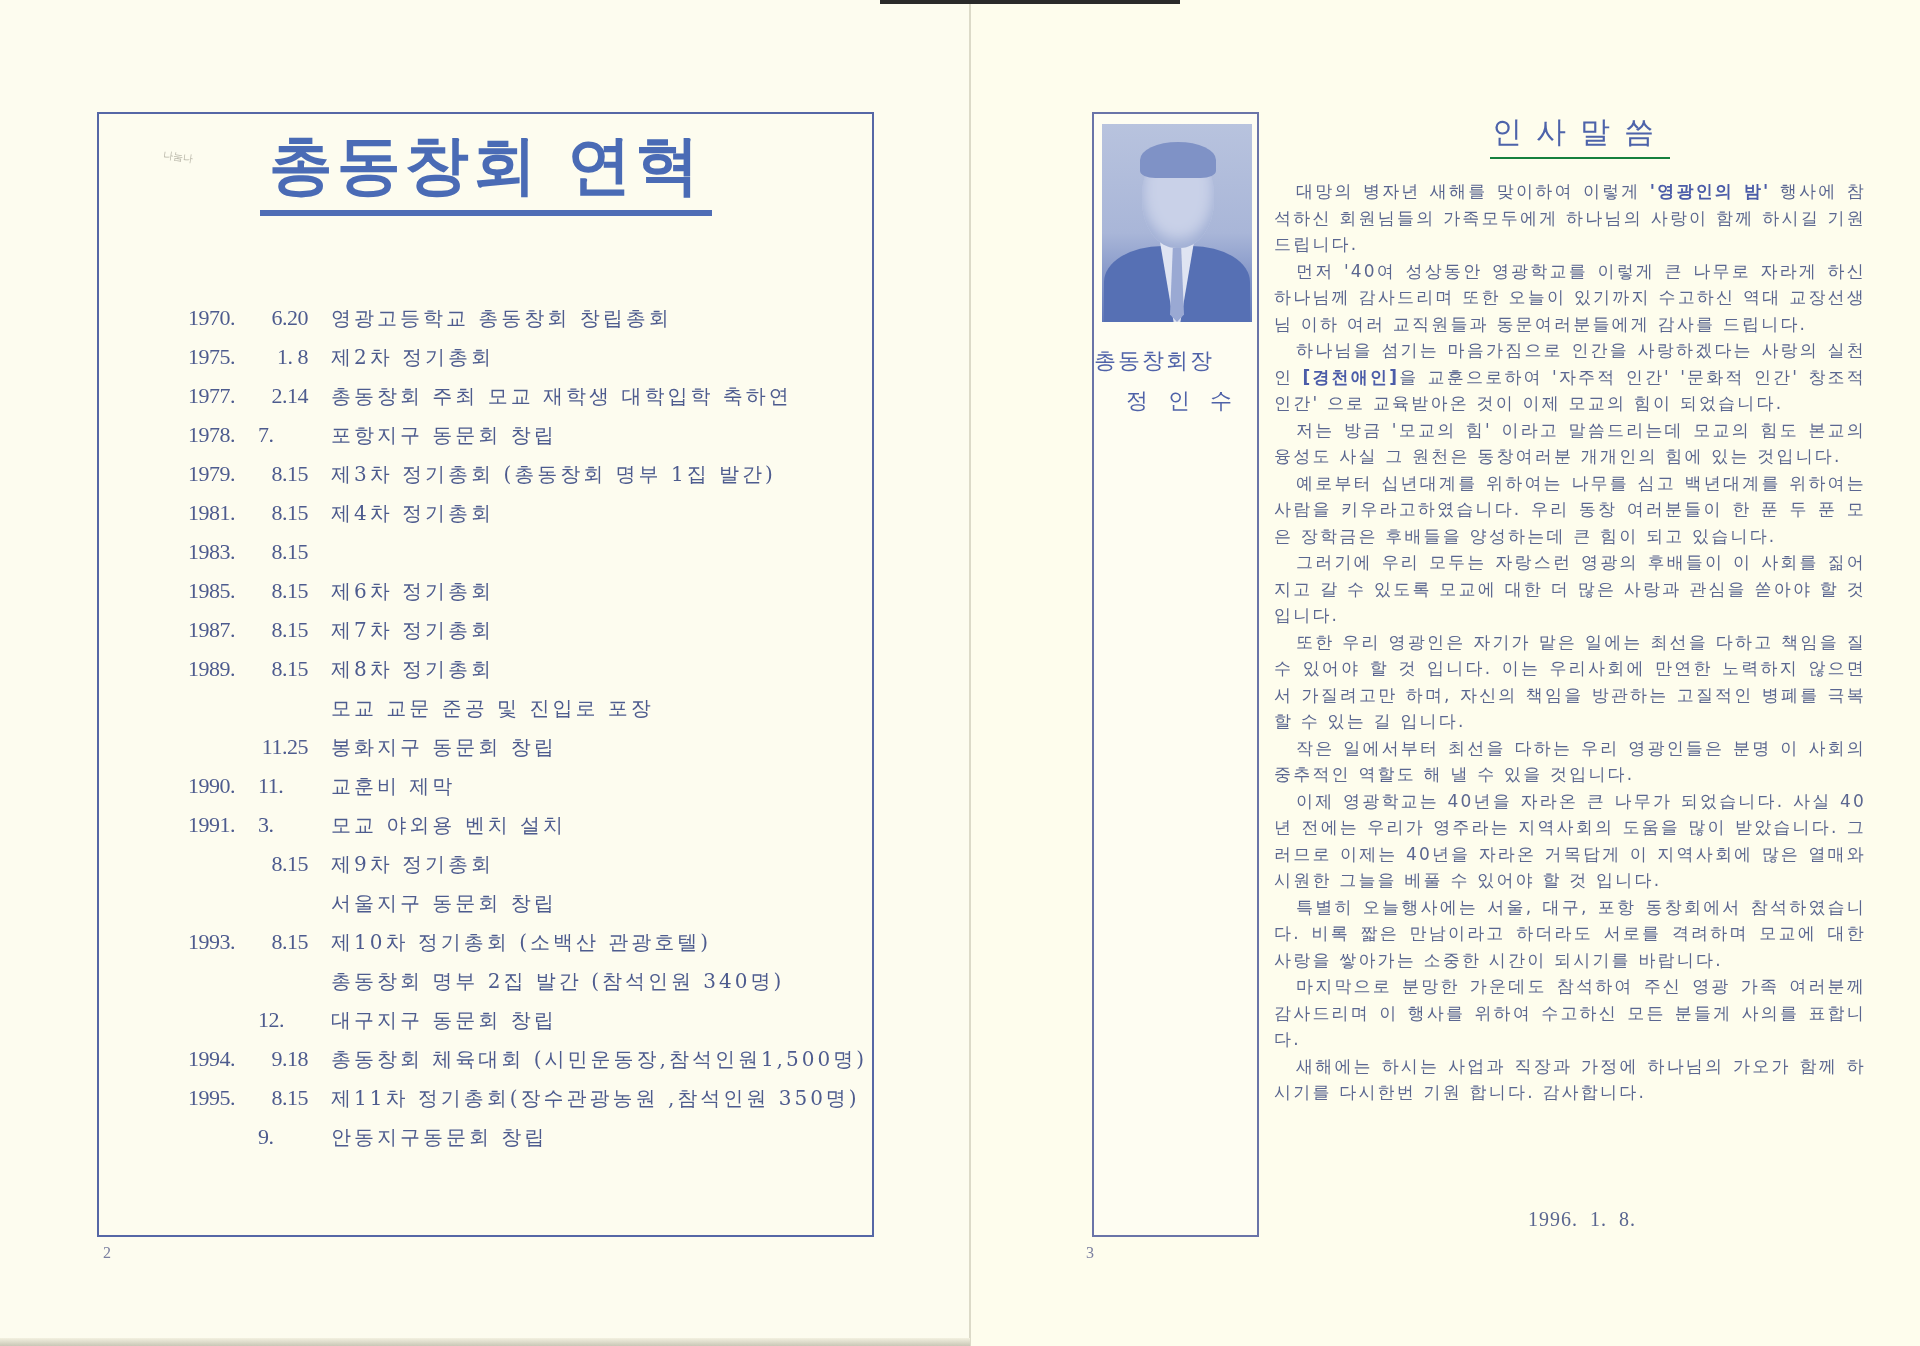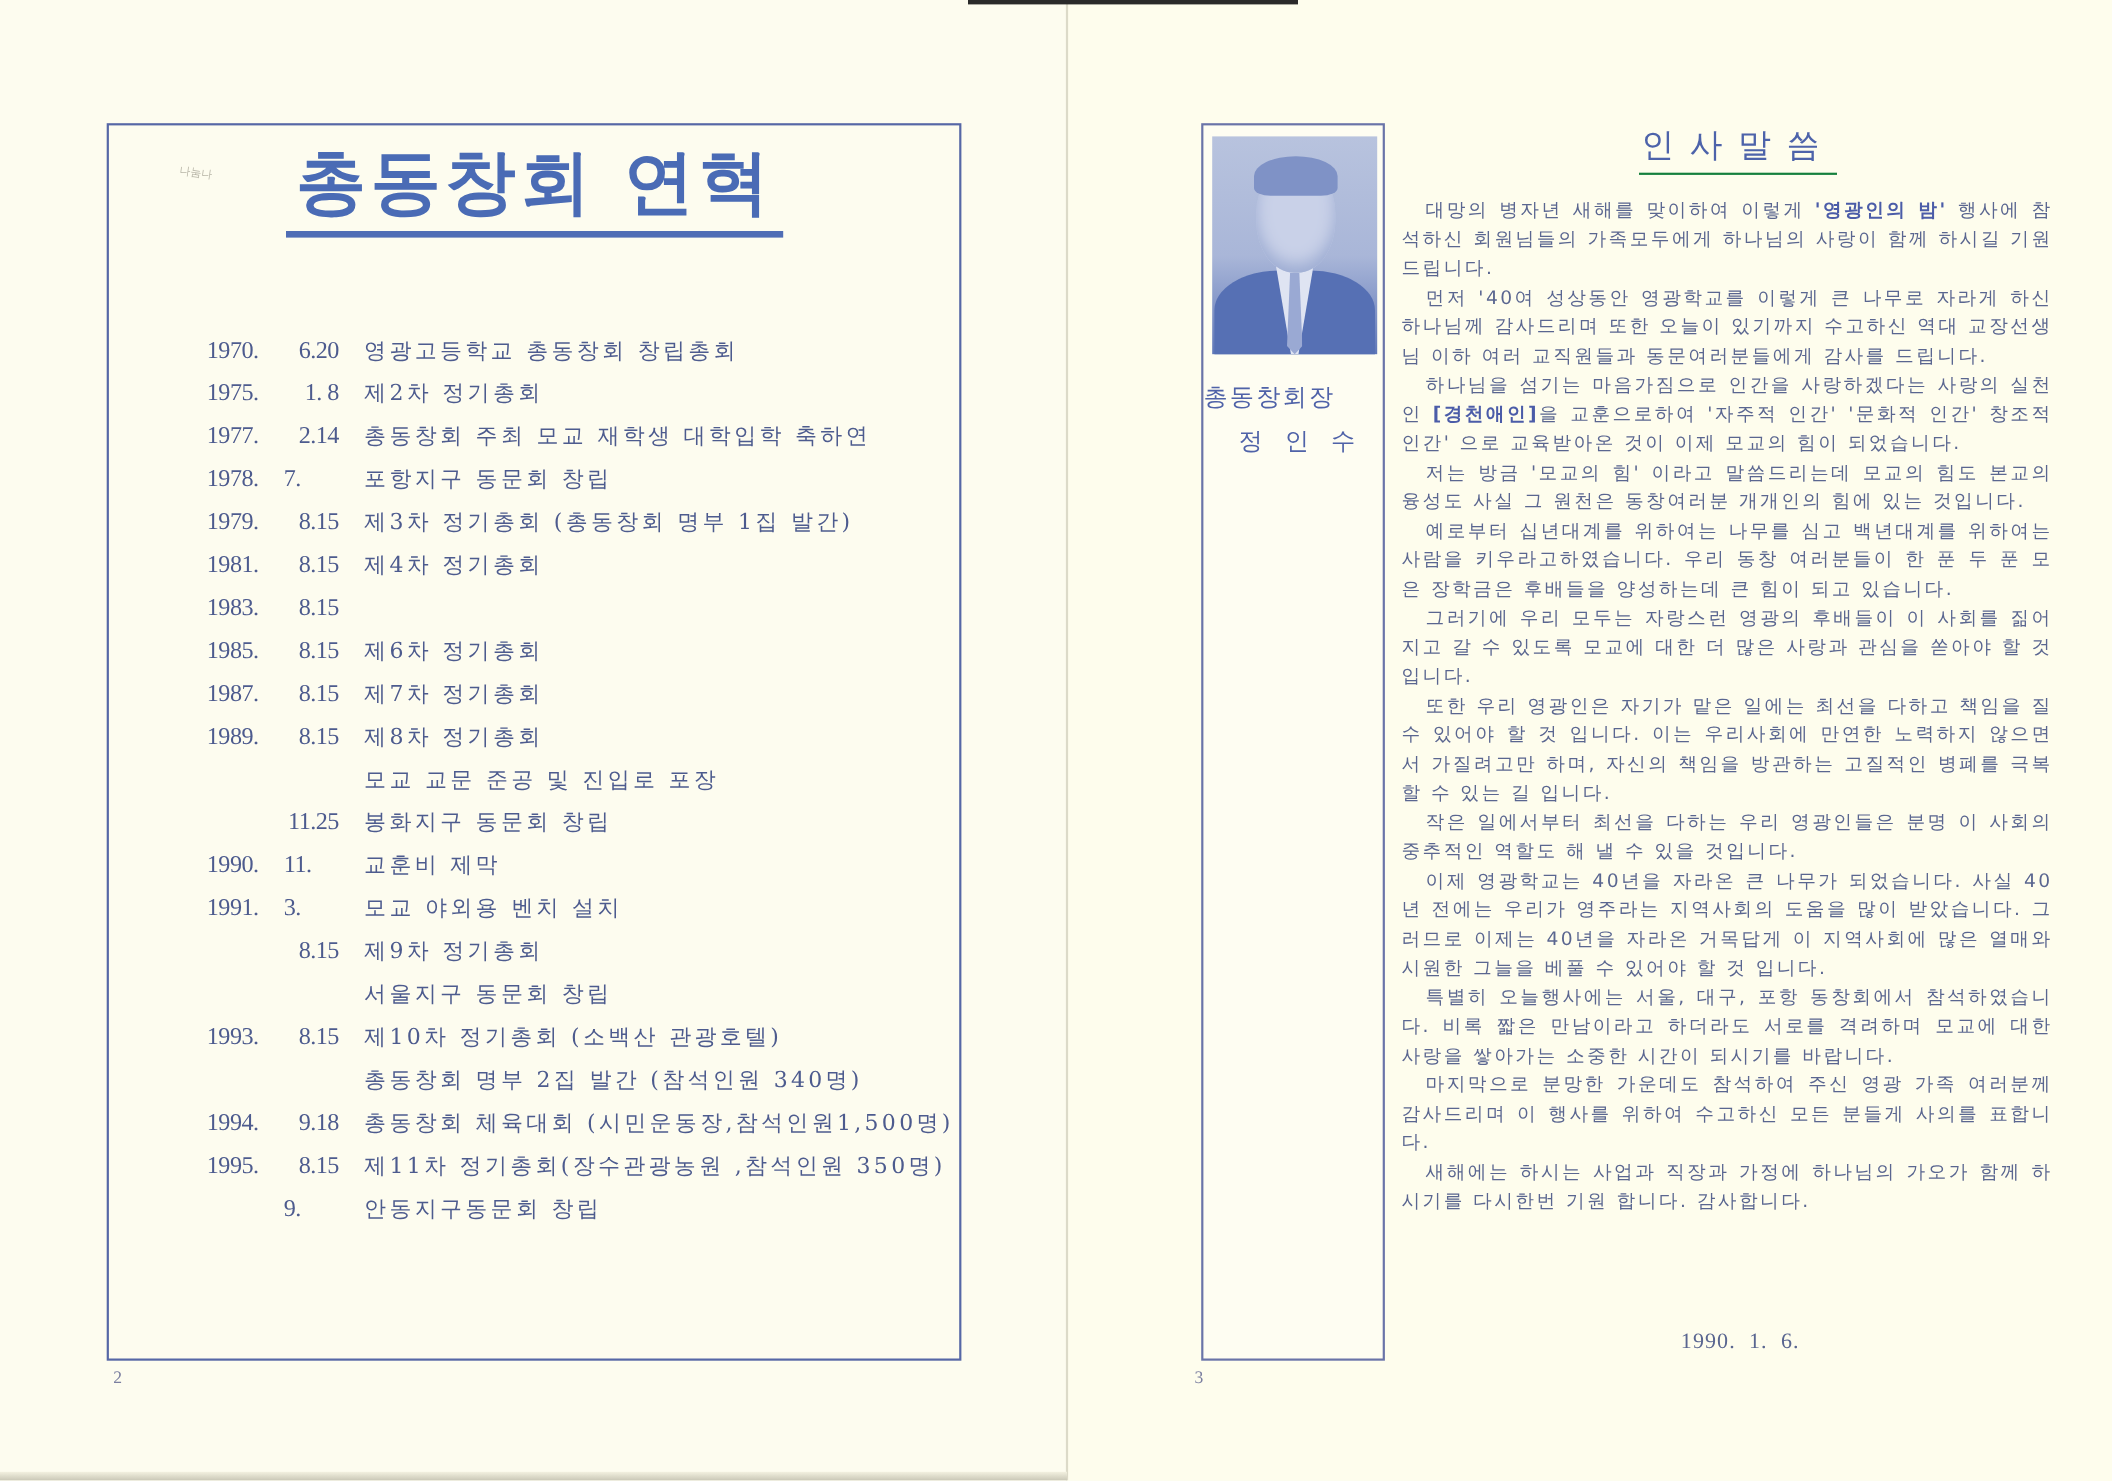--- a/index.html
+++ b/index.html
@@ -173,20 +173,25 @@
       </div>
     <div class="row">
         <span class="year">1993.</span>
         <span class="date">8.15</span>
         <span class="event">제10차 정기총회 (소백산 관광호텔)</span>
       </div>
     <div class="row">
         <span class="year"></span>
         <span class="date"></span>
         <span class="event">총동창회 명부 2집 발간 (참석인원 340명)</span>
+      </div>
+    <div class="row">
+        <span class="year"></span>
+        <span class="date left">12.</span>
+        <span class="event">대구지구 동문회 창립</span>
       </div>
     <div class="row">
         <span class="year">1994.</span>
         <span class="date">9.18</span>
         <span class="event">총동창회 체육대회 (시민운동장,참석인원1,500명)</span>
       </div>
     <div class="row">
         <span class="year">1995.</span>
         <span class="date">8.15</span>
         <span class="event">제11차 정기총회(장수관광농원 ,참석인원 350명)</span>
@@ -221,16 +226,16 @@
     <p><span>예로부터 십년대계를 위하여는 나무를 심고 백년대계를 위하여는 사람을 키우라고하였습니다. 우리 동창 여러분들이 한 푼 두 푼 모은 장학금은 후배들을 양성하는데 큰 힘이 되고 있습니다.</span></p>
     <p><span>그러기에 우리 모두는 자랑스런 영광의 후배들이 이 사회를 짊어지고 갈 수 있도록 모교에 대한 더 많은 사랑과 관심을 쏟아야 할 것입니다.</span></p>
     <p><span>또한 우리 영광인은 자기가 맡은 일에는 최선을 다하고 책임을 질 수 있어야 할 것 입니다. 이는 우리사회에 만연한 노력하지 않으면서 가질려고만 하며, 자신의 책임을 방관하는 고질적인 병폐를 극복할 수 있는 길 입니다.</span></p>
     <p><span>작은 일에서부터 최선을 다하는 우리 영광인들은 분명 이 사회의 중추적인 역할도 해 낼 수 있을 것입니다.</span></p>
     <p><span>이제 영광학교는 40년을 자라온 큰 나무가 되었습니다. 사실 40년 전에는 우리가 영주라는 지역사회의 도움을 많이 받았습니다. 그러므로 이제는 40년을 자라온 거목답게 이 지역사회에 많은 열매와 시원한 그늘을 베풀 수 있어야 할 것 입니다.</span></p>
     <p><span>특별히 오늘행사에는 서울, 대구, 포항 동창회에서 참석하였습니다. 비록 짧은 만남이라고 하더라도 서로를 격려하며 모교에 대한 사랑을 쌓아가는 소중한 시간이 되시기를 바랍니다.</span></p>
     <p><span>마지막으로 분망한 가운데도 참석하여 주신 영광 가족 여러분께 감사드리며 이 행사를 위하여 수고하신 모든 분들게 사의를 표합니다.</span></p>
     <p><span>새해에는 하시는 사업과 직장과 가정에 하나님의 가오가 함께 하시기를 다시한번 기원 합니다. 감사합니다.</span></p>
   </div>
 
-  <div class="greeting-date">1990.  1.  6.</div>
+  <div class="greeting-date">1996.  1.  8.</div>
 
   <div class="page-num" style="left:1086px; top:1244px;">3</div>
 </div>
 
 </body></html>

